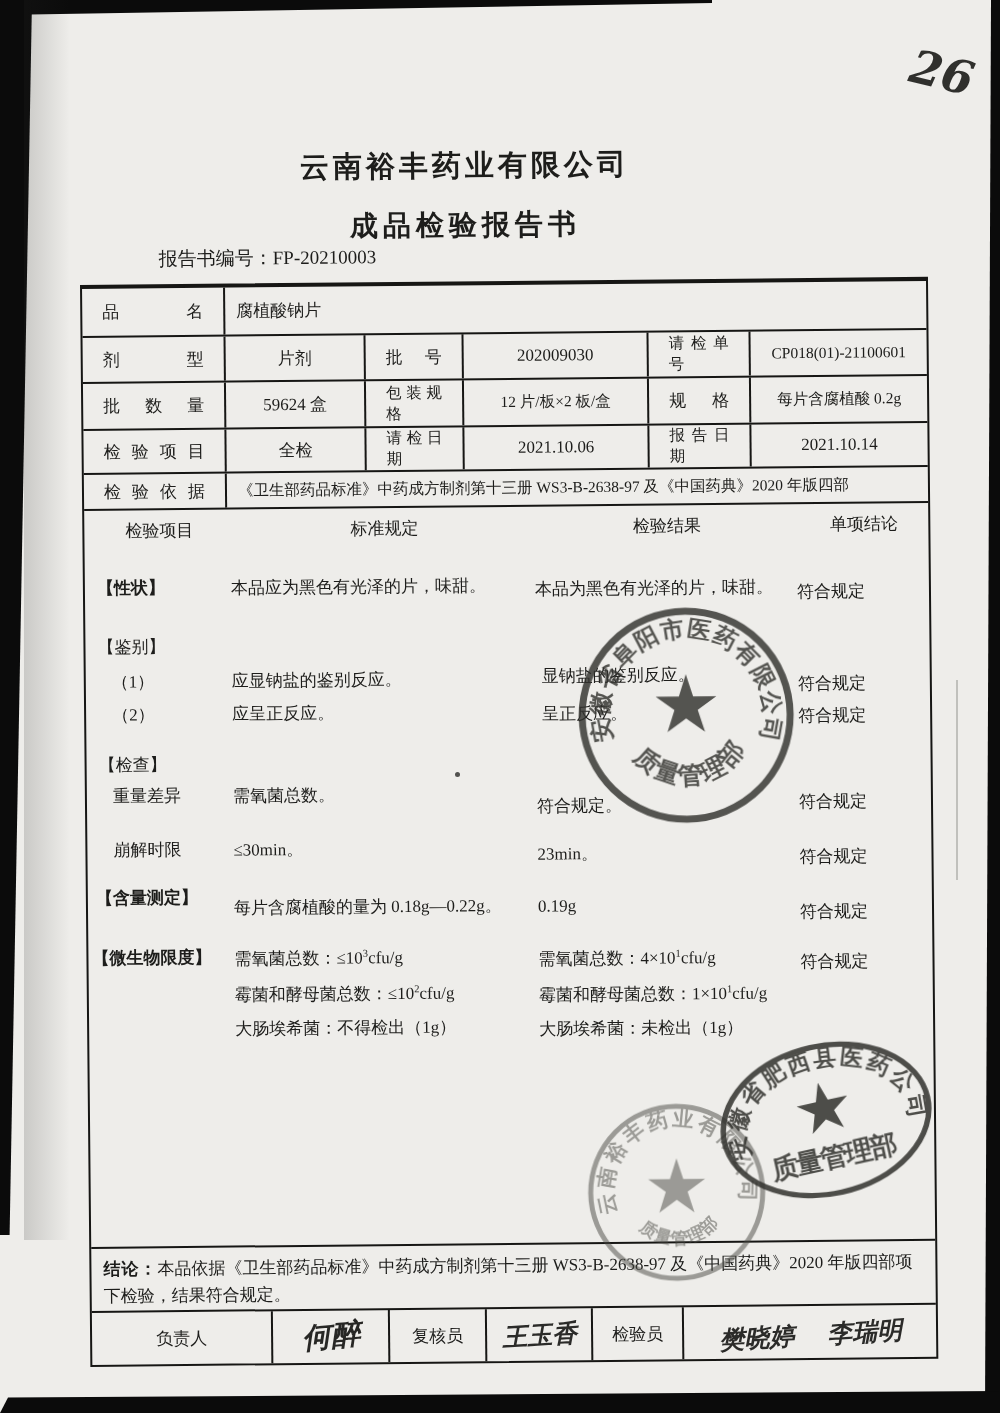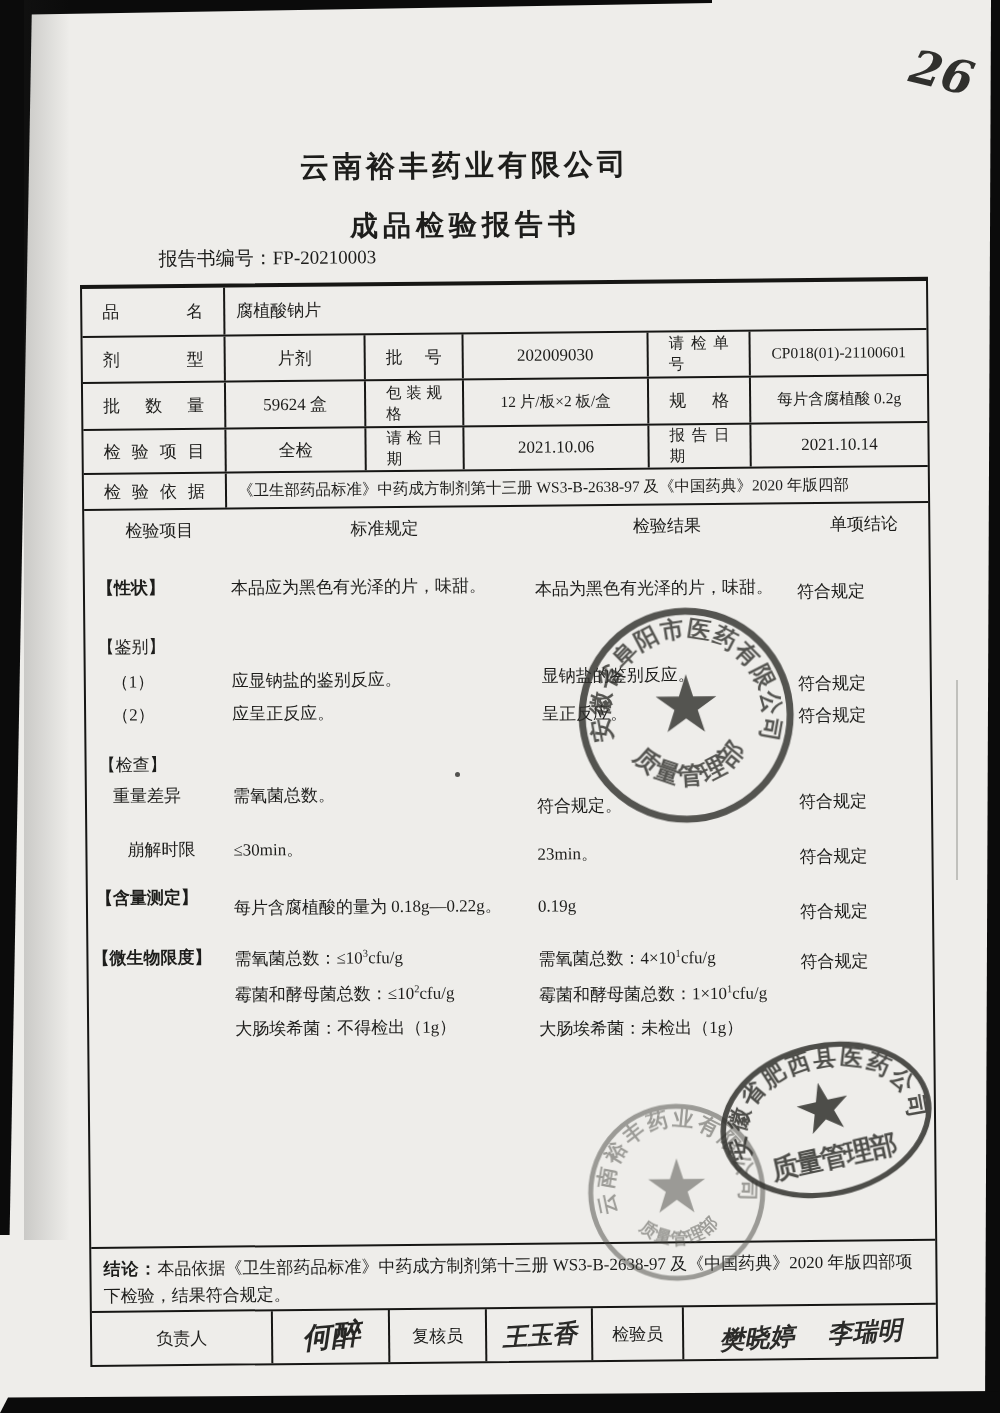--- a/index.html
+++ b/index.html
@@ -172,21 +172,21 @@
       <div class="ln" style="left:26px;top:153px;">（2）</div>
       <div class="ln" style="left:146px;top:153px;">应呈正反应。</div>
       <div class="ln" style="left:456px;top:156px;">呈正反应。</div>
       <div class="ln" style="left:712px;top:160px;">符合规定</div>
 
       <div class="ln" style="left:12px;top:203px;font-weight:normal;">【检查】</div>
       <div class="ln" style="left:26px;top:234px;">重量差异</div>
       <div class="ln" style="left:146px;top:235px;">需氧菌总数。</div>
       <div class="ln" style="left:450px;top:241px;margin-top:7px;">符合规定。</div>
       <div class="ln" style="left:712px;top:246px;">符合规定</div>
-      <div class="ln" style="left:40px;top:288px;">崩解时限</div>
+      <div class="ln" style="left:26px;top:288px;">崩解时限</div>
       <div class="ln" style="left:146px;top:289px;font-family:Liberation Serif, serif;">≤30min。</div>
       <div class="ln" style="left:450px;top:296px;">23min。</div>
       <div class="ln" style="left:712px;top:301px;">符合规定</div>
 
       <div class="ln" style="left:8px;top:336px;font-weight:bold;">【含量测定】</div>
       <div class="ln" style="left:146px;top:347px;">每片含腐植酸的量为 0.18g—0.22g。</div>
       <div class="ln" style="left:450px;top:350px;">0.19g</div>
       <div class="ln" style="left:712px;top:356px;">符合规定</div>
 
       <div class="ln" style="left:4px;top:396px;font-weight:bold;">【微生物限度】</div>

